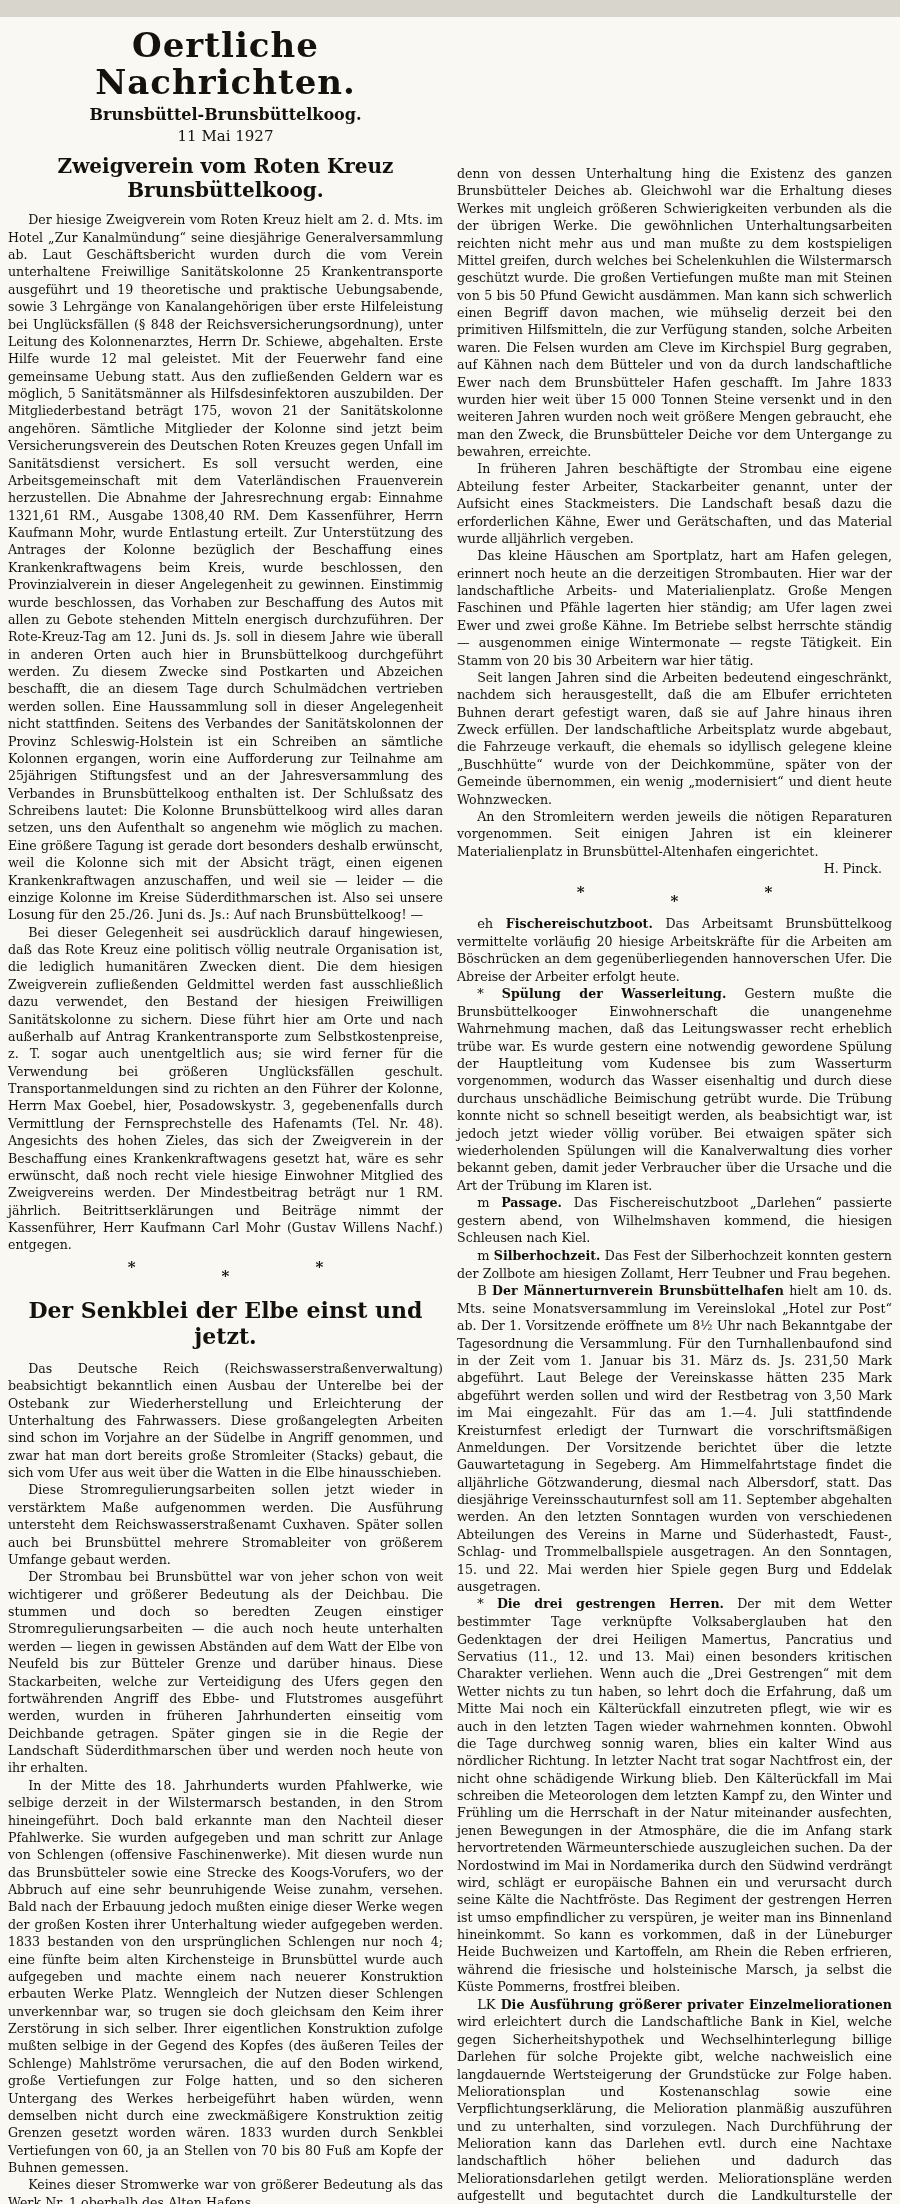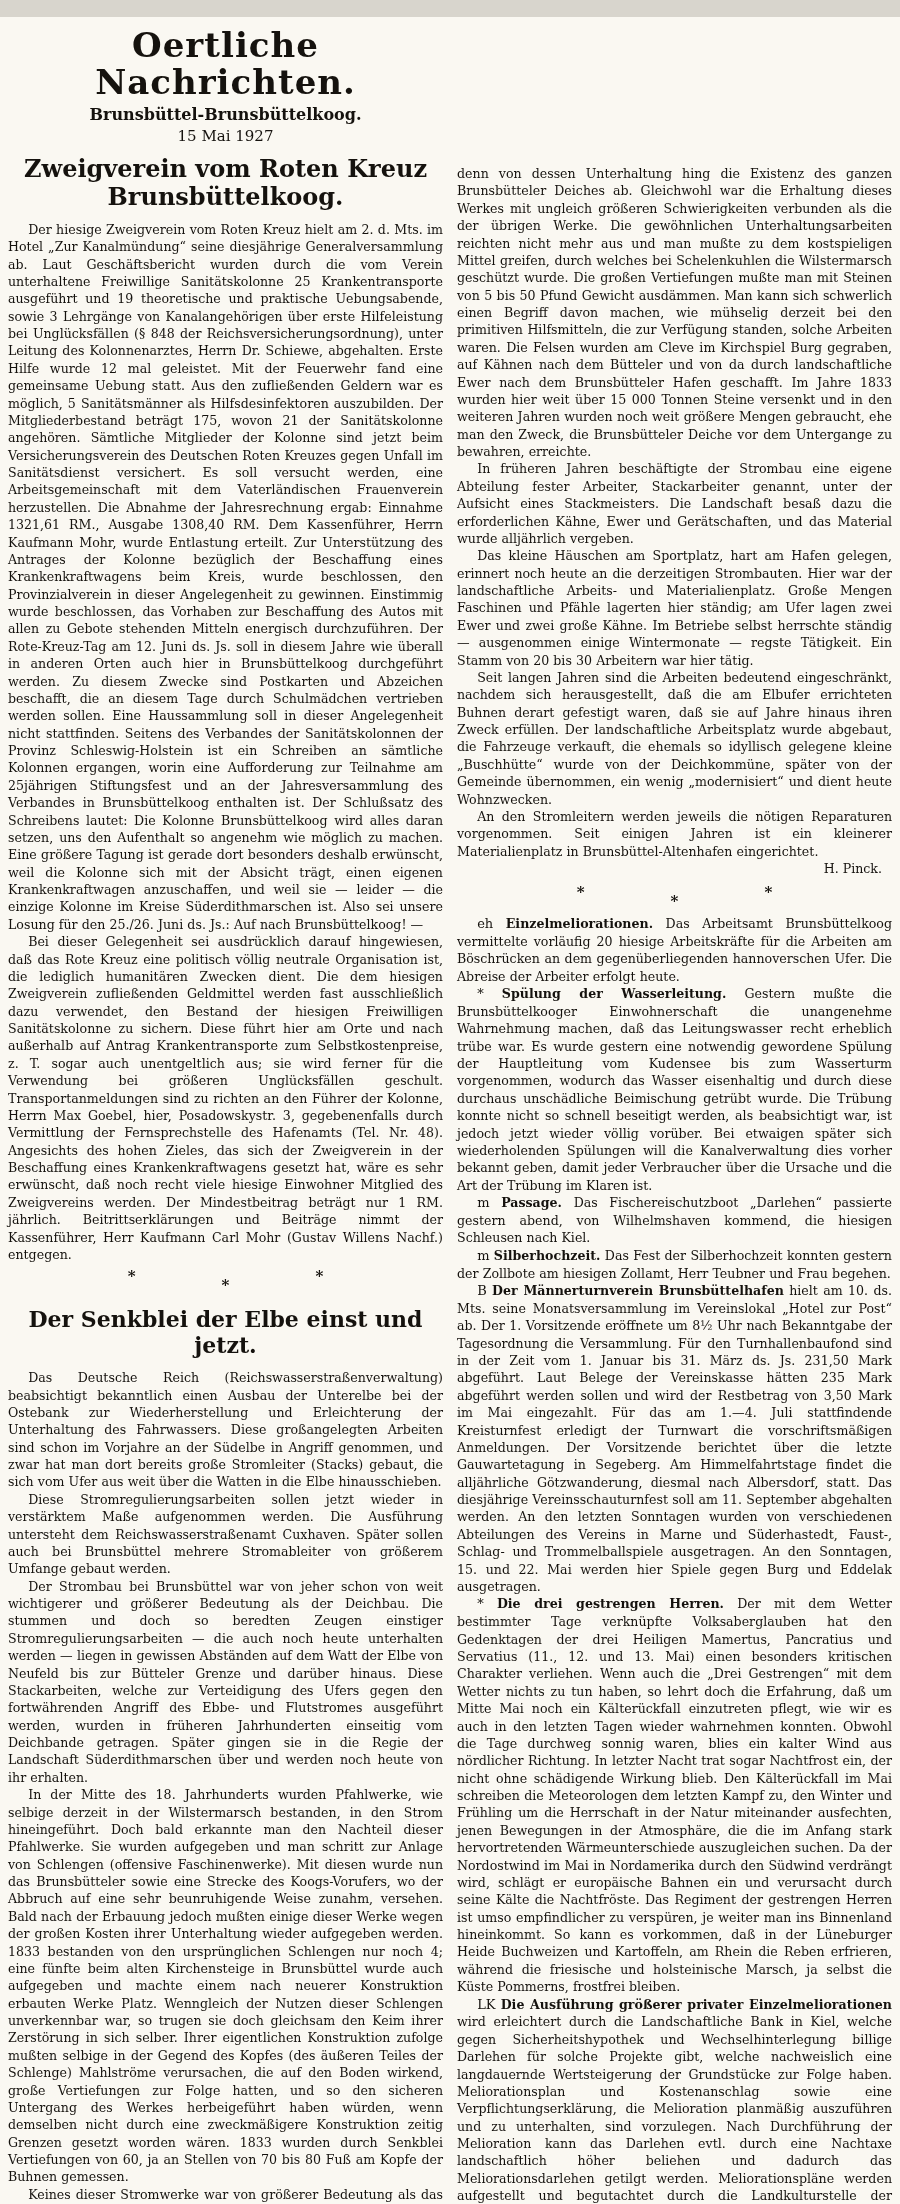--- a/index.html
+++ b/index.html
@@ -16,21 +16,21 @@
   }
   .cols { display:flex; gap:14px; }
   .col { width:50%; box-sizing:border-box; }
   .col-right { padding-top:140px; }
 
   .masthead { text-align:center; }
   .masthead .title { font-size:34px; font-weight:bold; letter-spacing:1px; line-height:1.1; margin:2px 0 4px 0; }
   .masthead .subtitle { font-size:16px; font-weight:bold; line-height:1.15; margin:0 0 3px 0; }
   .masthead .date { font-size:15px; line-height:1.2; margin:0 0 10px 0; }
 
-  .art-head { text-align:center; font-weight:bold; font-size:24px; line-height:1.18; margin:6px 0 9px 0; }
+  .art-head { text-align:center; font-weight:bold; font-size:20px; line-height:1.18; margin:6px 0 9px 0; }
   .art-head.big { font-size:22px; margin:10px 0 10px 0; }
 
   p.body {
     font-size:12.6px;
     line-height:1.38;
     text-align:justify;
     text-indent:1.6em;
     margin:0;
     word-spacing:0.01em;
     hyphens:auto;
@@ -50,21 +50,21 @@
 </head>
 <body>
 
 <div class="page">
   <div class="cols">
 
     <div class="col col-left">
       <div class="masthead">
         <div class="title">Oertliche Nachrichten.</div>
         <div class="subtitle">Brunsbüttel-Brunsbüttelkoog.</div>
-        <div class="date">15 Mai 1927</div>
+        <div class="date">11 Mai 1927</div>
       </div>
 
       <div class="art-head">
         <div>Zweigverein vom Roten Kreuz</div>
         <div>Brunsbüttelkoog.</div>
       </div>
 
       <p class="body" lang="de">Der hiesige Zweigverein vom Roten Kreuz hielt am 2. d. Mts. im Hotel „Zur Kanalmündung“ seine diesjährige Generalversammlung ab. Laut Geschäftsbericht wurden durch die vom Verein unterhaltene Freiwillige Sanitätskolonne 25 Krankentransporte ausgeführt und 19 theoretische und praktische Uebungsabende, sowie 3 Lehrgänge von Kanalangehörigen über erste Hilfeleistung bei Unglücksfällen (§ 848 der Reichsversicherungsordnung), unter Leitung des Kolonnenarztes, Herrn Dr. Schiewe, abgehalten. Erste Hilfe wurde 12 mal geleistet. Mit der Feuerwehr fand eine gemeinsame Uebung statt. Aus den zufließenden Geldern war es möglich, 5 Sanitätsmänner als Hilfsdesinfektoren auszubilden. Der Mitgliederbestand beträgt 175, wovon 21 der Sanitätskolonne angehören. Sämtliche Mitglieder der Kolonne sind jetzt beim Versicherungsverein des Deutschen Roten Kreuzes gegen Unfall im Sanitätsdienst versichert. Es soll versucht werden, eine Arbeitsgemeinschaft mit dem Vaterländischen Frauenverein herzustellen. Die Abnahme der Jahresrechnung ergab: Einnahme 1321,61 RM., Ausgabe 1308,40 RM. Dem Kassenführer, Herrn Kaufmann Mohr, wurde Entlastung erteilt. Zur Unterstützung des Antrages der Kolonne bezüglich der Beschaffung eines Krankenkraftwagens beim Kreis, wurde beschlossen, den Provinzialverein in dieser Angelegenheit zu gewinnen. Einstimmig wurde beschlossen, das Vorhaben zur Beschaffung des Autos mit allen zu Gebote stehenden Mitteln energisch durchzuführen. Der Rote-Kreuz-Tag am 12. Juni ds. Js. soll in diesem Jahre wie überall in anderen Orten auch hier in Brunsbüttelkoog durchgeführt werden. Zu diesem Zwecke sind Postkarten und Abzeichen beschafft, die an diesem Tage durch Schulmädchen vertrieben werden sollen. Eine Haussammlung soll in dieser Angelegenheit nicht stattfinden. Seitens des Verbandes der Sanitätskolonnen der Provinz Schleswig-Holstein ist ein Schreiben an sämtliche Kolonnen ergangen, worin eine Aufforderung zur Teilnahme am 25jährigen Stiftungsfest und an der Jahresversammlung des Verbandes in Brunsbüttelkoog enthalten ist. Der Schlußsatz des Schreibens lautet: Die Kolonne Brunsbüttelkoog wird alles daran setzen, uns den Aufenthalt so angenehm wie möglich zu machen. Eine größere Tagung ist gerade dort besonders deshalb erwünscht, weil die Kolonne sich mit der Absicht trägt, einen eigenen Krankenkraftwagen anzuschaffen, und weil sie — leider — die einzige Kolonne im Kreise Süderdithmarschen ist. Also sei unsere Losung für den 25./26. Juni ds. Js.: Auf nach Brunsbüttelkoog! —</p>
       <p class="body" lang="de">Bei dieser Gelegenheit sei ausdrücklich darauf hingewiesen, daß das Rote Kreuz eine politisch völlig neutrale Organisation ist, die lediglich humanitären Zwecken dient. Die dem hiesigen Zweigverein zufließenden Geldmittel werden fast ausschließlich dazu verwendet, den Bestand der hiesigen Freiwilligen Sanitätskolonne zu sichern. Diese führt hier am Orte und nach außerhalb auf Antrag Krankentransporte zum Selbstkostenpreise, z. T. sogar auch unentgeltlich aus; sie wird ferner für die Verwendung bei größeren Unglücksfällen geschult. Transportanmeldungen sind zu richten an den Führer der Kolonne, Herrn Max Goebel, hier, Posadowskystr. 3, gegebenenfalls durch Vermittlung der Fernsprechstelle des Hafenamts (Tel. Nr. 48). Angesichts des hohen Zieles, das sich der Zweigverein in der Beschaffung eines Krankenkraftwagens gesetzt hat, wäre es sehr erwünscht, daß noch recht viele hiesige Einwohner Mitglied des Zweigvereins werden. Der Mindestbeitrag beträgt nur 1 RM. jährlich. Beitrittserklärungen und Beiträge nimmt der Kassenführer, Herr Kaufmann Carl Mohr (Gustav Willens Nachf.) entgegen.</p>
 
@@ -90,21 +90,21 @@
       <p class="body" lang="de">Seit langen Jahren sind die Arbeiten bedeutend eingeschränkt, nachdem sich herausgestellt, daß die am Elbufer errichteten Buhnen derart gefestigt waren, daß sie auf Jahre hinaus ihren Zweck erfüllen. Der landschaftliche Arbeitsplatz wurde abgebaut, die Fahrzeuge verkauft, die ehemals so idyllisch gelegene kleine „Buschhütte“ wurde von der Deichkommüne, später von der Gemeinde übernommen, ein wenig „modernisiert“ und dient heute Wohnzwecken.</p>
       <p class="body" lang="de">An den Stromleitern werden jeweils die nötigen Reparaturen vorgenommen. Seit einigen Jahren ist ein kleinerer Materialienplatz in Brunsbüttel-Altenhafen eingerichtet.</p>
       <p class="signature">H. Pinck.</p>
 
       <div class="starsep">
         <span>*</span>
         <span>*</span>
         <span>*</span>
       </div>
 
-      <p class="body news" lang="de"><span class="prefix">eh</span> <b>Einzelmeliorationen.</b> <span>Das Arbeitsamt Brunsbüttelkoog vermittelte vorläufig 20 hiesige Arbeitskräfte für die Arbeiten am Böschrücken an dem gegenüberliegenden hannoverschen Ufer. Die Abreise der Arbeiter erfolgt heute.</span></p>
+      <p class="body news" lang="de"><span class="prefix">eh</span> <b>Fischereischutzboot.</b> <span>Das Arbeitsamt Brunsbüttelkoog vermittelte vorläufig 20 hiesige Arbeitskräfte für die Arbeiten am Böschrücken an dem gegenüberliegenden hannoverschen Ufer. Die Abreise der Arbeiter erfolgt heute.</span></p>
 
       <p class="body news" lang="de"><span class="prefix">*</span> <b>Spülung der Wasserleitung.</b> <span>Gestern mußte die Brunsbüttelkooger Einwohnerschaft die unangenehme Wahrnehmung machen, daß das Leitungswasser recht erheblich trübe war. Es wurde gestern eine notwendig gewordene Spülung der Hauptleitung vom Kudensee bis zum Wasserturm vorgenommen, wodurch das Wasser eisenhaltig und durch diese durchaus unschädliche Beimischung getrübt wurde. Die Trübung konnte nicht so schnell beseitigt werden, als beabsichtigt war, ist jedoch jetzt wieder völlig vorüber. Bei etwaigen später sich wiederholenden Spülungen will die Kanalverwaltung dies vorher bekannt geben, damit jeder Verbraucher über die Ursache und die Art der Trübung im Klaren ist.</span></p>
 
       <p class="body news" lang="de"><span class="prefix">m</span> <b>Passage.</b> <span>Das Fischereischutzboot „Darlehen“ passierte gestern abend, von Wilhelmshaven kommend, die hiesigen Schleusen nach Kiel.</span></p>
 
       <p class="body news" lang="de"><span class="prefix">m</span> <b>Silberhochzeit.</b> <span>Das Fest der Silberhochzeit konnten gestern der Zollbote am hiesigen Zollamt, Herr Teubner und Frau begehen.</span></p>
 
       <p class="body news" lang="de"><span class="prefix">B</span> <b>Der Männerturnverein Brunsbüttelhafen</b> <span>hielt am 10. ds. Mts. seine Monatsversammlung im Vereinslokal „Hotel zur Post“ ab. Der 1. Vorsitzende eröffnete um 8½ Uhr nach Bekanntgabe der Tagesordnung die Versammlung. Für den Turnhallenbaufond sind in der Zeit vom 1. Januar bis 31. März ds. Js. 231,50 Mark abgeführt. Laut Belege der Vereinskasse hätten 235 Mark abgeführt werden sollen und wird der Restbetrag von 3,50 Mark im Mai eingezahlt. Für das am 1.—4. Juli stattfindende Kreisturnfest erledigt der Turnwart die vorschriftsmäßigen Anmeldungen. Der Vorsitzende berichtet über die letzte Gauwartetagung in Segeberg. Am Himmelfahrtstage findet die alljährliche Götzwanderung, diesmal nach Albersdorf, statt. Das diesjährige Vereinsschauturnfest soll am 11. September abgehalten werden. An den letzten Sonntagen wurden von verschiedenen Abteilungen des Vereins in Marne und Süderhastedt, Faust-, Schlag- und Trommelballspiele ausgetragen. An den Sonntagen, 15. und 22. Mai werden hier Spiele gegen Burg und Eddelak ausgetragen.</span></p>
 
       <p class="body news" lang="de"><span class="prefix">*</span> <b>Die drei gestrengen Herren.</b> <span>Der mit dem Wetter bestimmter Tage verknüpfte Volksaberglauben hat den Gedenktagen der drei Heiligen Mamertus, Pancratius und Servatius (11., 12. und 13. Mai) einen besonders kritischen Charakter verliehen. Wenn auch die „Drei Gestrengen“ mit dem Wetter nichts zu tun haben, so lehrt doch die Erfahrung, daß um Mitte Mai noch ein Kälterückfall einzutreten pflegt, wie wir es auch in den letzten Tagen wieder wahrnehmen konnten. Obwohl die Tage durchweg sonnig waren, blies ein kalter Wind aus nördlicher Richtung. In letzter Nacht trat sogar Nachtfrost ein, der nicht ohne schädigende Wirkung blieb. Den Kälterückfall im Mai schreiben die Meteorologen dem letzten Kampf zu, den Winter und Frühling um die Herrschaft in der Natur miteinander ausfechten, jenen Bewegungen in der Atmosphäre, die die im Anfang stark hervortretenden Wärmeunterschiede auszugleichen suchen. Da der Nordostwind im Mai in Nordamerika durch den Südwind verdrängt wird, schlägt er europäische Bahnen ein und verursacht durch seine Kälte die Nachtfröste. Das Regiment der gestrengen Herren ist umso empfindlicher zu verspüren, je weiter man ins Binnenland hineinkommt. So kann es vorkommen, daß in der Lüneburger Heide Buchweizen und Kartoffeln, am Rhein die Reben erfrieren, während die friesische und holsteinische Marsch, ja selbst die Küste Pommerns, frostfrei bleiben.</span></p>

